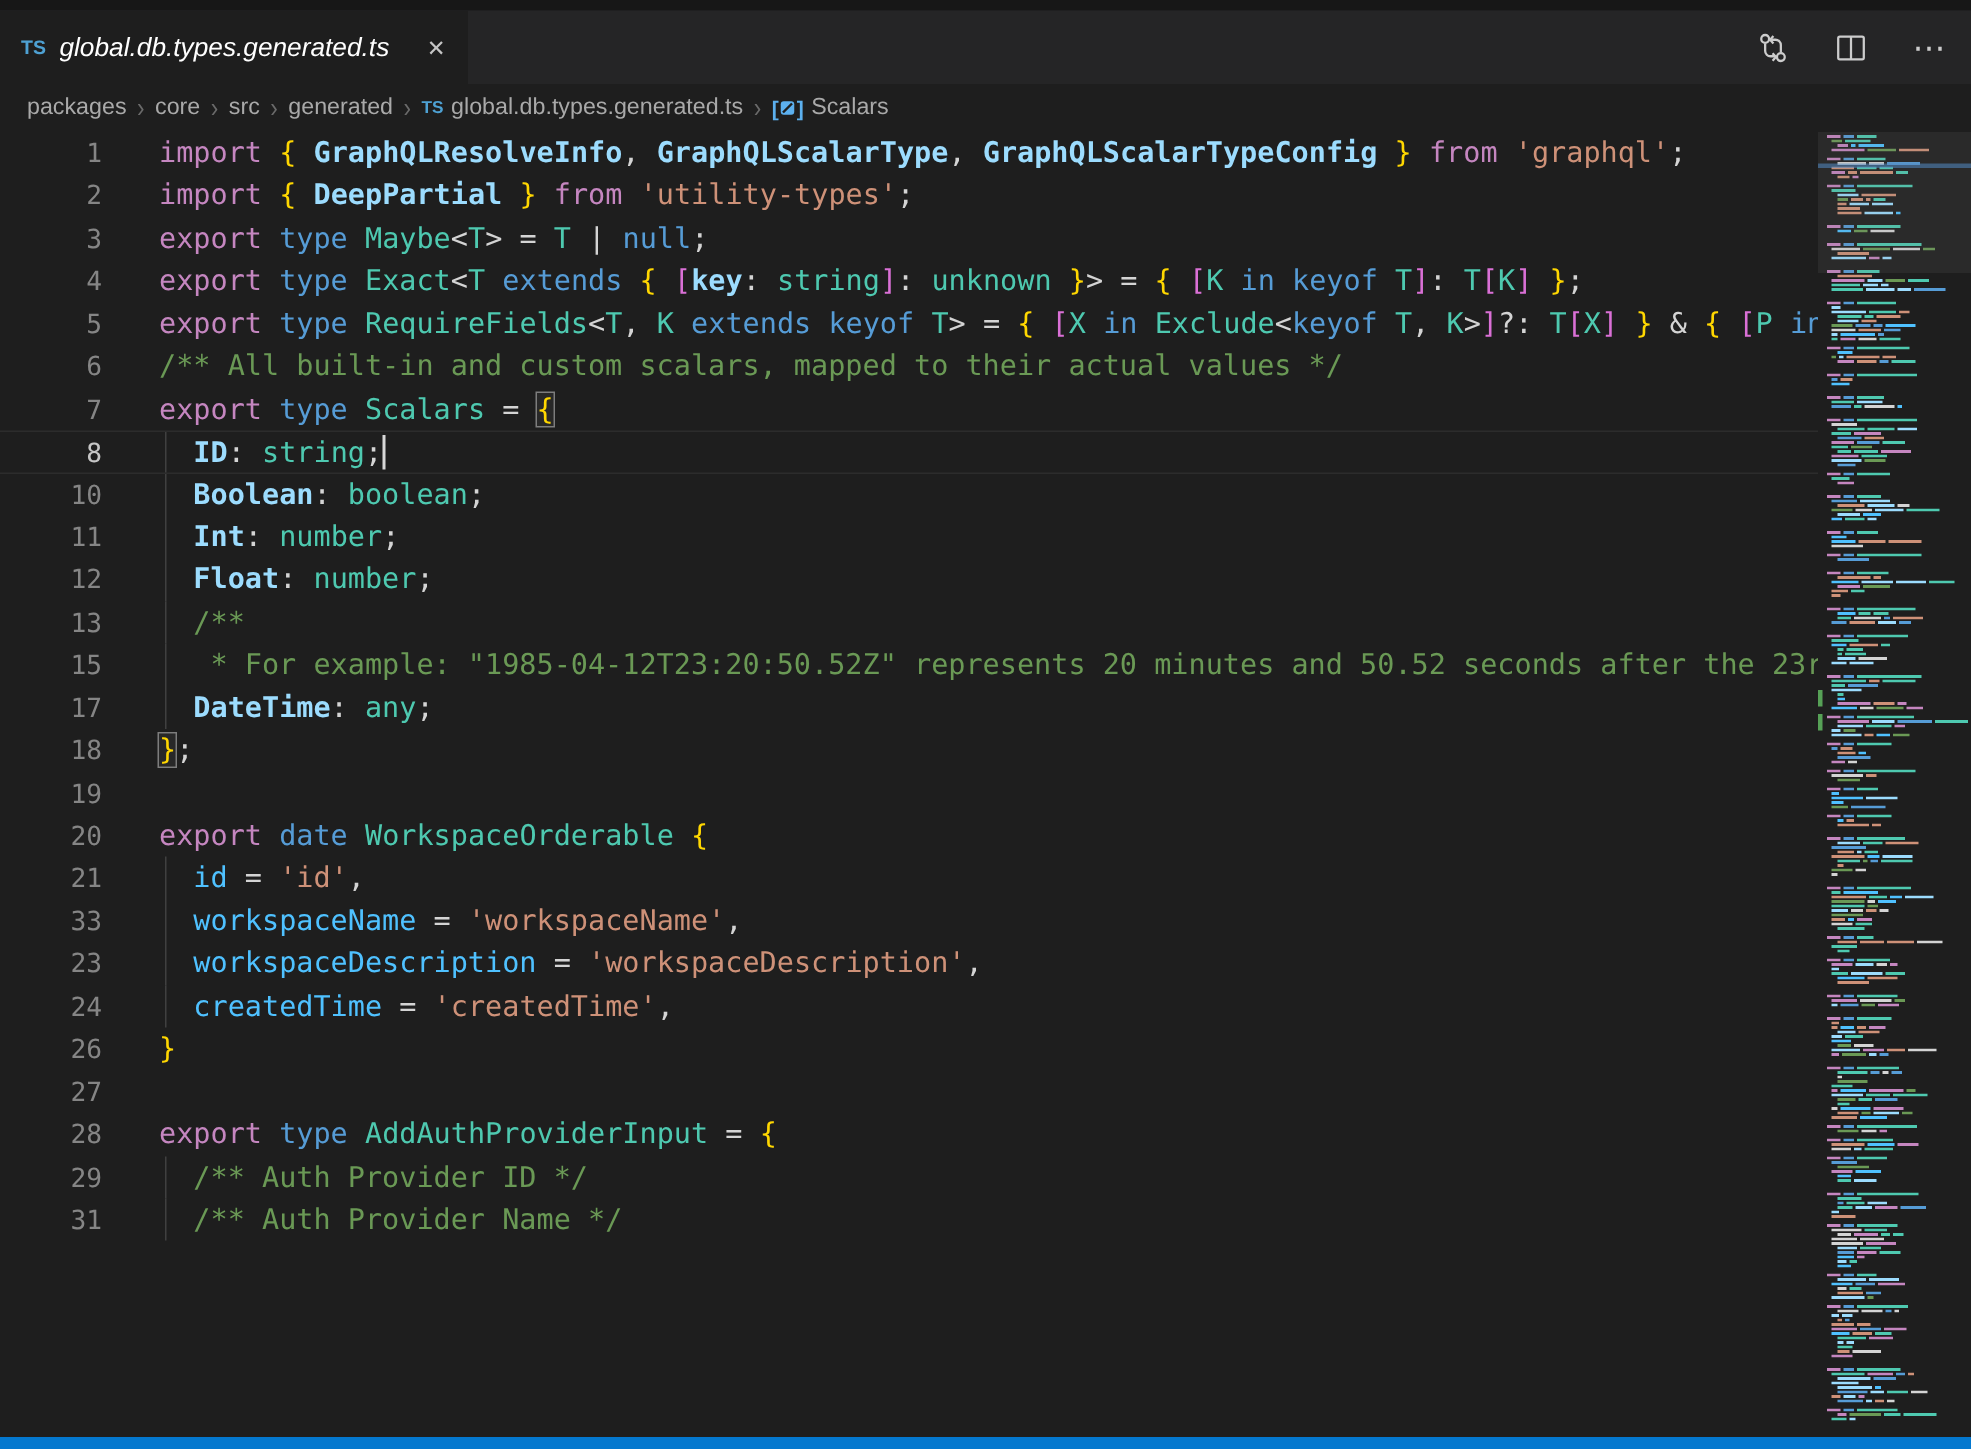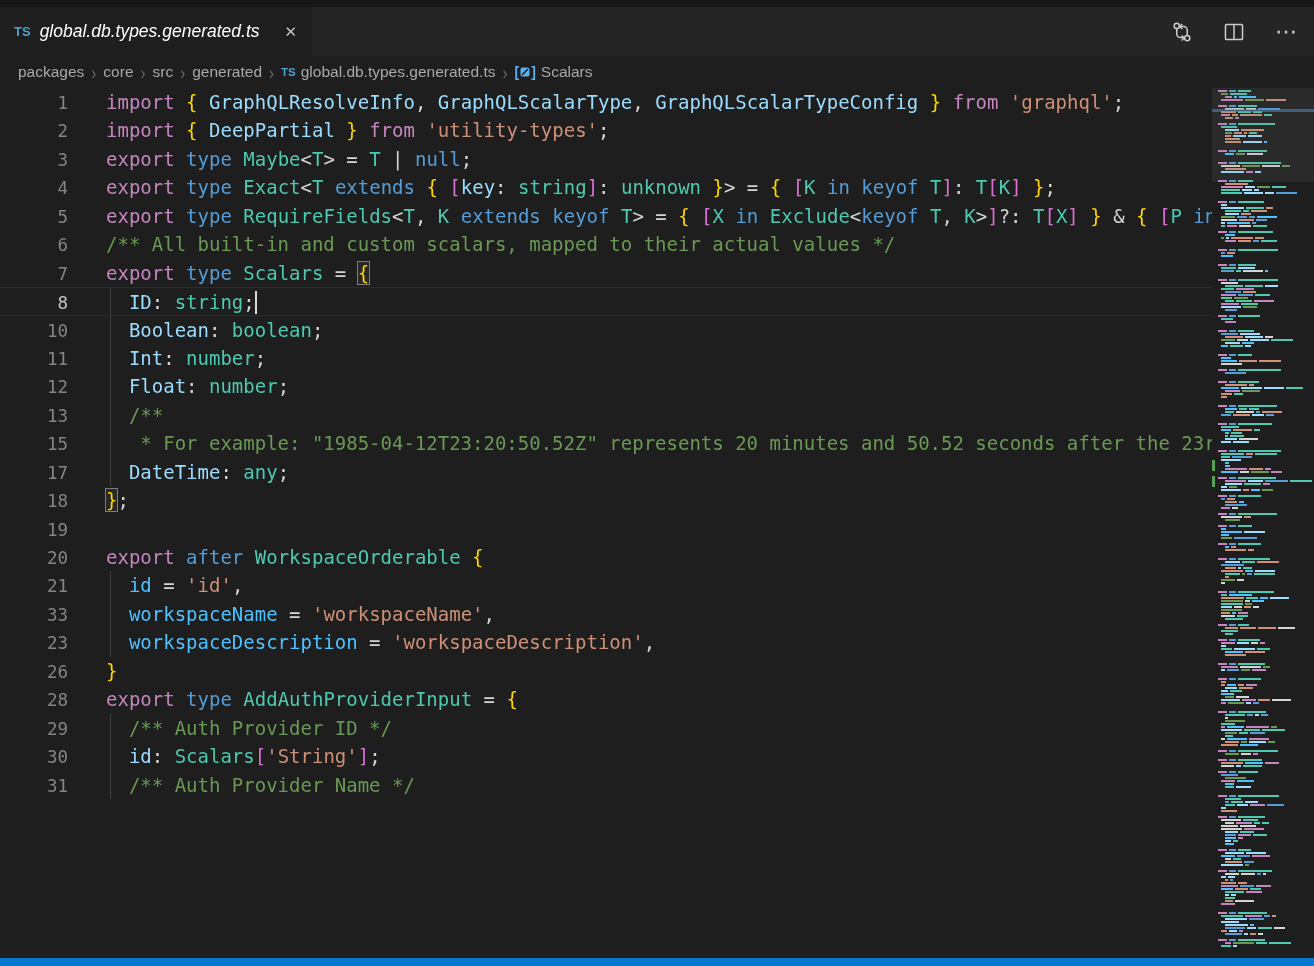--- a/index.html
+++ b/index.html
@@ -32,21 +32,21 @@
   .codewrap { position:absolute; left:0; top:0; width:1212px; height:100%; overflow:hidden;
               font-family:"DejaVu Sans Mono", monospace; font-size:19px; }
   .line { height:28.45px; line-height:28.45px; white-space:pre; position:relative; }
   .line.guide::before { content:''; position:absolute; left:110px; top:0; bottom:0;
                         border-left:1px solid #404040; }
   .line.current { border-top:1px solid #2c2c2c; border-bottom:1px solid #2c2c2c; }
   .num { display:inline-block; width:68px; text-align:right; color:#858585; font-size:17.5px; }
   .line.current .num { color:#c6c6c6; }
   .txt { margin-left:38px; }
   .tk-c  { color:#6a9955; } .tk-k1 { color:#569cd6; } .tk-k2 { color:#c586c0; }
-  .tk-ty { color:#4ec9b0; } .tk-v  { color:#9cdcfe; } .tk-en { color:#4fc1ff; }
+  .tk-ty { color:#4ec9b0; } .tk-v  { color:#9cdcfe;font-weight:bold; } .tk-en { color:#4fc1ff; }
   .tk-s  { color:#ce9178; } .tk-p  { color:#d4d4d4; } .tk-b1 { color:#ffd700; }
   .tk-b2 { color:#da70d6; }
   .tk-bm { color:#ffd700; outline:1px solid #7d7d7d; background:rgba(110,110,110,0.13); }
   .cursor { display:inline-block; width:2px; height:23px; background:#d7d7d7;
             vertical-align:middle; margin-top:-3px; }
 
   
   .minimap { position:absolute; right:0; top:0; width:102px; height:870px; background:#1e1e1e;
              overflow:hidden; cursor:pointer; }
   .mm-content { position:absolute; left:6px; top:2px; right:2px; }
@@ -128,28 +128,29 @@
       <div class="line"><span class="num">7</span><span class="txt"><span class="tk-k2">export</span><span class="tk-p"> </span><span class="tk-k1">type</span><span class="tk-p"> </span><span class="tk-ty">Scalars</span><span class="tk-p"> = </span><span class="tk-bm">{</span></span></div>
       <div class="line guide current"><span class="num">8</span><span class="txt"><span class="tk-p">  </span><span class="tk-v">ID</span><span class="tk-p">: </span><span class="tk-ty">string</span><span class="tk-p">;</span><span class="cursor"></span></span></div>
       <div class="line guide"><span class="num">10</span><span class="txt"><span class="tk-p">  </span><span class="tk-v">Boolean</span><span class="tk-p">: </span><span class="tk-ty">boolean</span><span class="tk-p">;</span></span></div>
       <div class="line guide"><span class="num">11</span><span class="txt"><span class="tk-p">  </span><span class="tk-v">Int</span><span class="tk-p">: </span><span class="tk-ty">number</span><span class="tk-p">;</span></span></div>
       <div class="line guide"><span class="num">12</span><span class="txt"><span class="tk-p">  </span><span class="tk-v">Float</span><span class="tk-p">: </span><span class="tk-ty">number</span><span class="tk-p">;</span></span></div>
       <div class="line guide"><span class="num">13</span><span class="txt"><span class="tk-c">  /**</span></span></div>
       <div class="line guide"><span class="num">15</span><span class="txt"><span class="tk-c">   * For example: "1985-04-12T23:20:50.52Z" represents 20 minutes and 50.52 seconds after the 23rd hour of April 12th, 1985 in UTC.</span></span></div>
       <div class="line guide"><span class="num">17</span><span class="txt"><span class="tk-p">  </span><span class="tk-v">DateTime</span><span class="tk-p">: </span><span class="tk-ty">any</span><span class="tk-p">;</span></span></div>
       <div class="line"><span class="num">18</span><span class="txt"><span class="tk-bm">}</span><span class="tk-p">;</span></span></div>
       <div class="line"><span class="num">19</span><span class="txt"></span></div>
-      <div class="line"><span class="num">20</span><span class="txt"><span class="tk-k2">export</span><span class="tk-p"> </span><span class="tk-k1">after</span><span class="tk-p"> </span><span class="tk-ty">WorkspaceOrderable</span><span class="tk-p"> </span><span class="tk-b1">{</span></span></div>
+      <div class="line"><span class="num">20</span><span class="txt"><span class="tk-k2">export</span><span class="tk-p"> </span><span class="tk-k1">date</span><span class="tk-p"> </span><span class="tk-ty">WorkspaceOrderable</span><span class="tk-p"> </span><span class="tk-b1">{</span></span></div>
       <div class="line guide"><span class="num">21</span><span class="txt"><span class="tk-p">  </span><span class="tk-en">id</span><span class="tk-p"> = </span><span class="tk-s">'id'</span><span class="tk-p">,</span></span></div>
       <div class="line guide"><span class="num">33</span><span class="txt"><span class="tk-p">  </span><span class="tk-en">workspaceName</span><span class="tk-p"> = </span><span class="tk-s">'workspaceName'</span><span class="tk-p">,</span></span></div>
       <div class="line guide"><span class="num">23</span><span class="txt"><span class="tk-p">  </span><span class="tk-en">workspaceDescription</span><span class="tk-p"> = </span><span class="tk-s">'workspaceDescription'</span><span class="tk-p">,</span></span></div>
+      <div class="line guide"><span class="num">24</span><span class="txt"><span class="tk-p">  </span><span class="tk-en">createdTime</span><span class="tk-p"> = </span><span class="tk-s">'createdTime'</span><span class="tk-p">,</span></span></div>
       <div class="line"><span class="num">26</span><span class="txt"><span class="tk-b1">}</span></span></div>
+      <div class="line"><span class="num">27</span><span class="txt"></span></div>
       <div class="line"><span class="num">28</span><span class="txt"><span class="tk-k2">export</span><span class="tk-p"> </span><span class="tk-k1">type</span><span class="tk-p"> </span><span class="tk-ty">AddAuthProviderInput</span><span class="tk-p"> = </span><span class="tk-b1">{</span></span></div>
       <div class="line guide"><span class="num">29</span><span class="txt"><span class="tk-p">  </span><span class="tk-c">/** Auth Provider ID */</span></span></div>
-      <div class="line guide"><span class="num">30</span><span class="txt"><span class="tk-p">  </span><span class="tk-v">id</span><span class="tk-p">: </span><span class="tk-ty">Scalars</span><span class="tk-b2">[</span><span class="tk-s">'String'</span><span class="tk-b2">]</span><span class="tk-p">;</span></span></div>
       <div class="line guide"><span class="num">31</span><span class="txt"><span class="tk-p">  </span><span class="tk-c">/** Auth Provider Name */</span></span></div>
     </div>
   <div class="minimap">
     <div class="mm-content">
         <div class="mm-row"><span style="background: rgb(197, 134, 192); width: 9px;"></span><span style="background: rgb(86, 156, 214); width: 7px;"></span><span style="background: rgb(78, 201, 176); width: 12.8735px;"></span></div>
         <div class="mm-row" style="padding-left: 3px;"><span style="background: rgb(106, 153, 85); width: 6.93136px;"></span><span style="background: rgb(78, 201, 176); width: 17.5476px;"></span></div>
         <div class="mm-row" style="padding-left: 7px;"><span style="background: rgb(197, 134, 192); width: 7.07638px;"></span><span style="background: rgb(79, 193, 255); width: 3.13756px;"></span><span style="background: rgb(79, 193, 255); width: 16.7509px;"></span></div>
         <div class="mm-row" style="padding-left: 3px;"><span style="background: rgb(197, 134, 192); width: 22.0698px;"></span><span style="background: rgb(106, 153, 85); width: 18.8333px;"></span><span style="background: rgb(206, 145, 120); width: 20.1938px;"></span></div>
         <div style="height: 3px;"></div>
         <div class="mm-row"><span style="background: rgb(197, 134, 192); width: 9px;"></span><span style="background: rgb(86, 156, 214); width: 7px;"></span><span style="background: rgb(78, 201, 176); width: 19.0041px;"></span></div>

